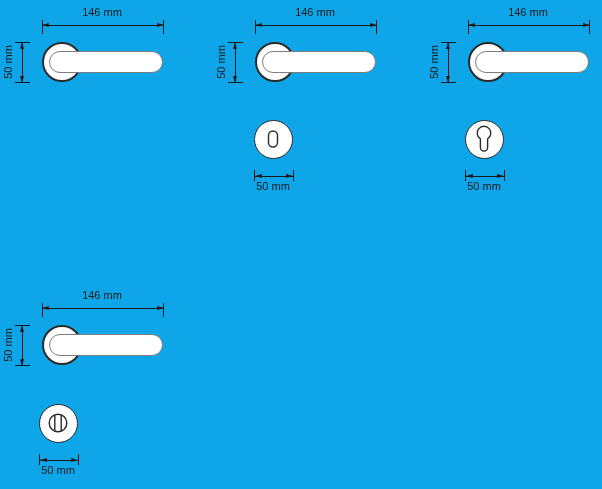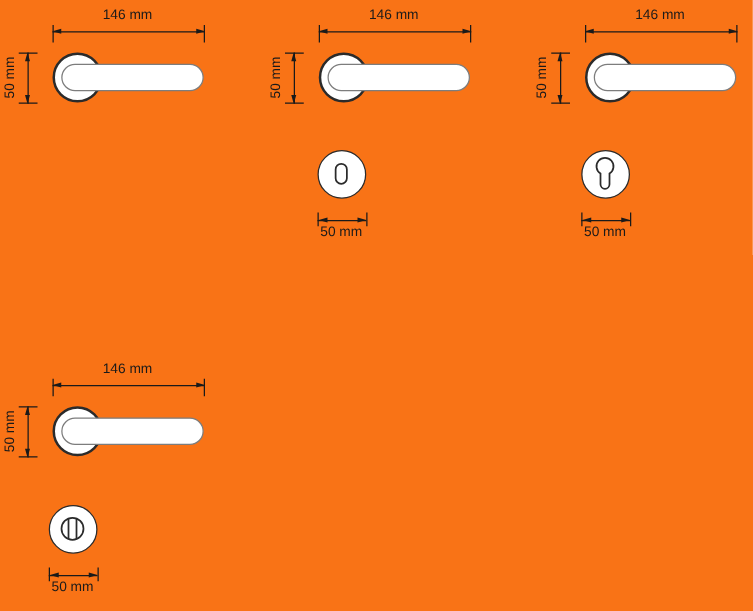--- a/index.html
+++ b/index.html
@@ -2,21 +2,21 @@
 <html><head>
 <meta charset="utf-8">
 <style>
   html,body{margin:0;padding:0;}
   body{
     width:602px;height:489px;background:#ffffff;
     font-family:"Liberation Sans", sans-serif;
     position:relative;overflow:hidden;
     color:#1a1a1a;
   }
-  .canvas{position:absolute;left:0;top:0;width:602px;height:489px;background:#f97316;}
+  .canvas{position:absolute;left:0;top:0;width:602px;height:489px;background:#0ea5e9;}
 
   
   .dim-line{position:absolute;background:#1a1a1a;}
   .dim-label{
     position:absolute;font-size:11px;line-height:12px;color:#1a1a1a;
     white-space:nowrap;text-align:center;
   }
   .arr{position:absolute;width:0;height:0;}
   .arr-left {border-top:2.5px solid transparent;border-bottom:2.5px solid transparent;border-right:7px solid #1a1a1a;}
   .arr-right{border-top:2.5px solid transparent;border-bottom:2.5px solid transparent;border-left:7px solid #1a1a1a;}

